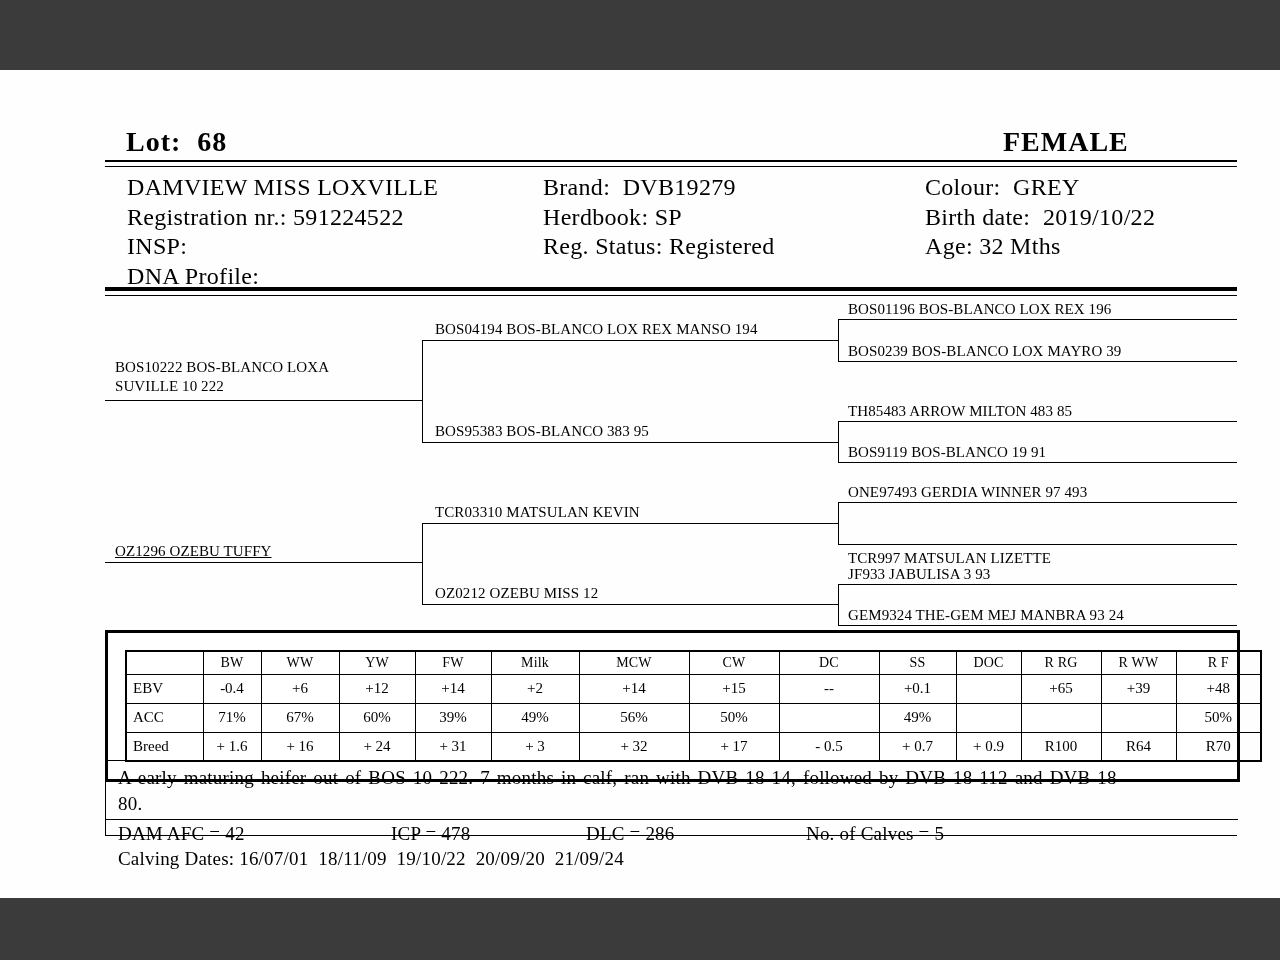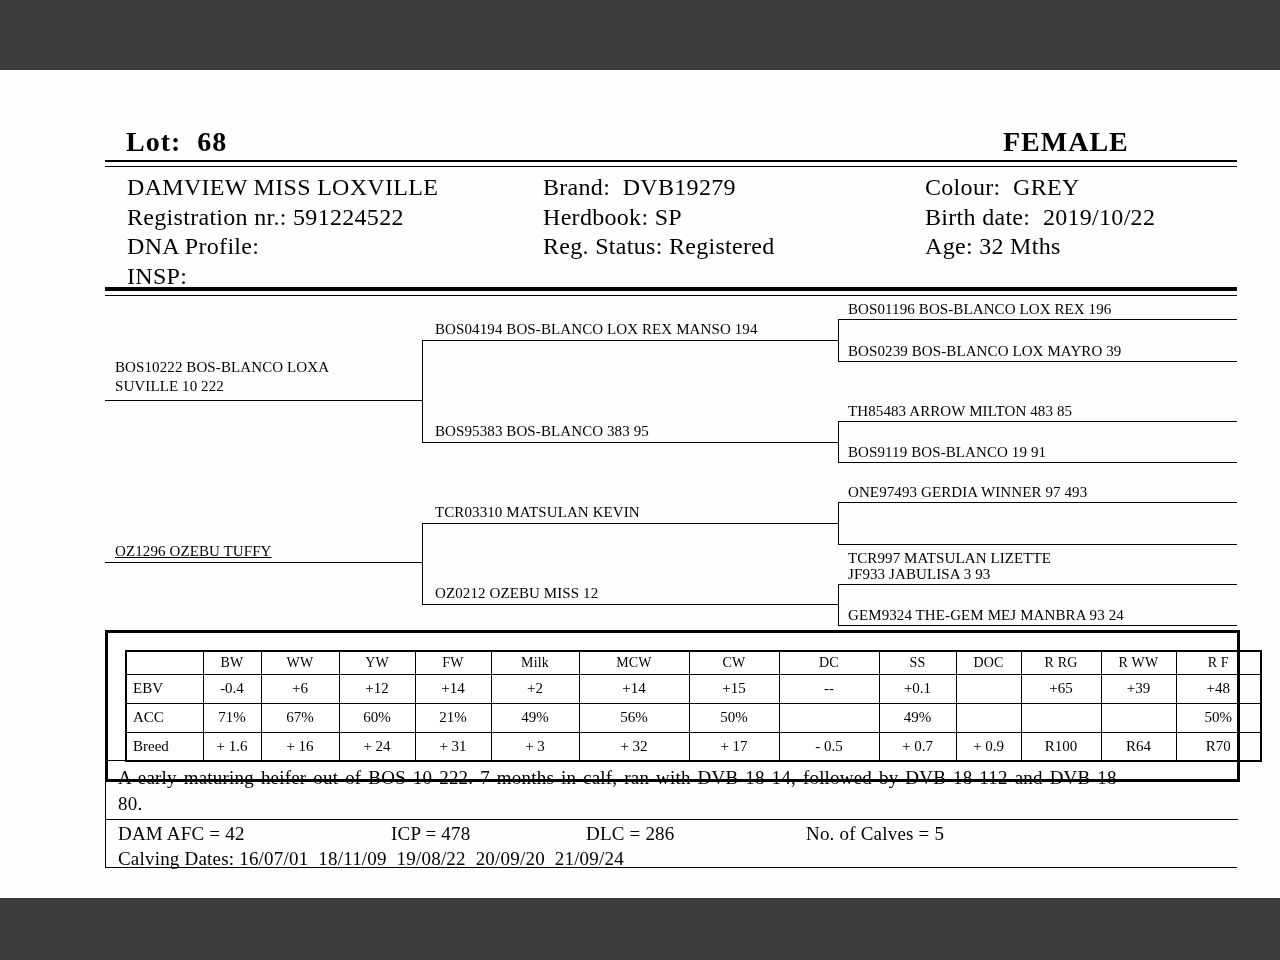--- a/index.html
+++ b/index.html
@@ -33,21 +33,21 @@
   .hl { position:absolute; height:1px; background:#000; }
   .vl { position:absolute; width:1px; background:#000; }
 
   .tbl-wrap { position:absolute; left:105px; top:630px; width:1135px; border:3px solid #000; padding:17px; background:#fff; }
   table.ebv { width:100%; border-collapse:collapse; table-layout:fixed; border:2px solid #000; }
   table.ebv th, table.ebv td { border:1px solid #000; text-align:center; font-weight:normal; overflow:hidden; white-space:pre; }
   table.ebv th { height:23px; font-size:14px; letter-spacing:0.2px; }
   table.ebv td { height:29px; font-size:15px; }
   table.ebv .rowlabel { text-align:left; padding-left:6px; }
 
-  .notes { position:absolute; left:105px; top:760px; width:1132px; height:108px;
+  .notes { position:absolute; left:105px; top:760px; width:1132px; height:76px;
            border-left:1px solid #000; border-top:1px solid #000; border-bottom:1px solid #000; }
   .notes-divider { position:absolute; left:0; top:58px; width:1132px; height:1px; background:#000; }
   .desc { position:absolute; left:12px; top:4px; width:1015px; font-size:19px; line-height:26px; word-spacing:2px; letter-spacing:0.2px; }
   .stat { position:absolute; top:62px; font-size:19px; white-space:pre; letter-spacing:0.2px; }
   .stat-afc { left:12px; }
   .stat-icp { left:285px; }
   .stat-dlc { left:480px; }
   .stat-calves { left:700px; }
   .calving { position:absolute; left:12px; top:87px; font-size:19px; white-space:pre; letter-spacing:0.2px; }
 </style>
@@ -59,22 +59,22 @@
   <div class="bar bar-top"></div>
   <div class="bar bar-bottom"></div>
 
   <div class="hdr hdr-lot">Lot:  68</div>
   <div class="hdr hdr-sex">FEMALE</div>
   <div class="rule rule-a"></div>
 
   <div class="info-col info-col-1">
     <div class="info-line">DAMVIEW MISS LOXVILLE</div>
     <div class="info-line">Registration nr.: 591224522</div>
+    <div class="info-line">INSP:</div>
     <div class="info-line">DNA Profile:</div>
-    <div class="info-line">INSP:</div>
   </div>
   <div class="info-col info-col-2">
     <div class="info-line">Brand:  DVB19279</div>
     <div class="info-line">Herdbook: SP</div>
     <div class="info-line">Reg. Status: Registered</div>
   </div>
   <div class="info-col info-col-3">
     <div class="info-line">Colour:  GREY</div>
     <div class="info-line">Birth date:  2019/10/22</div>
     <div class="info-line">Age: 32 Mths</div>
@@ -168,21 +168,21 @@
         <td></td>
         <td>+65</td>
         <td>+39</td>
         <td>+48</td>
       </tr>
       <tr>
         <td class="rowlabel">ACC</td>
         <td>71%</td>
         <td>67%</td>
         <td>60%</td>
-        <td>21%</td>
+        <td>39%</td>
         <td>49%</td>
         <td>56%</td>
         <td>50%</td>
         <td></td>
         <td>49%</td>
         <td></td>
         <td></td>
         <td></td>
         <td>50%</td>
       </tr>
@@ -206,16 +206,16 @@
       </table>
   </div>
 
   <div class="notes">
     <div class="desc">A early maturing heifer out of BOS 10 222. 7 months in calf, ran with DVB 18 14, followed by DVB 18 112 and DVB 18 80.</div>
     <div class="notes-divider"></div>
     <div class="stat stat-afc">DAM AFC = 42</div>
     <div class="stat stat-icp">ICP = 478</div>
     <div class="stat stat-dlc">DLC = 286</div>
     <div class="stat stat-calves">No. of Calves = 5</div>
-    <div class="calving">Calving Dates: 16/07/01  18/11/09  19/08/22  20/09/20  21/09/24</div>
+    <div class="calving">Calving Dates: 16/07/01  18/11/09  19/10/22  20/09/20  21/09/24</div>
   </div>
 
 </div>
 
 </body></html>

